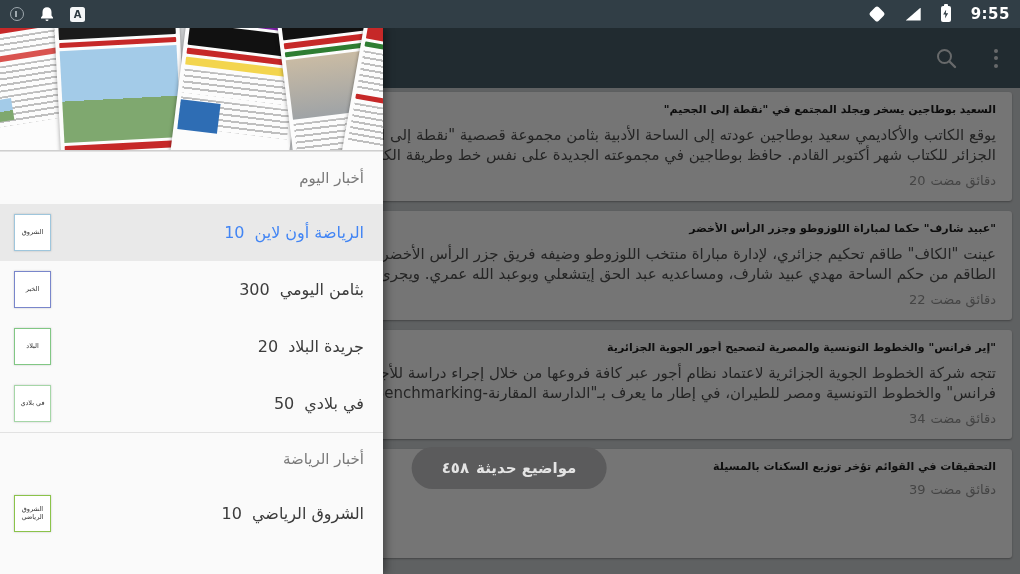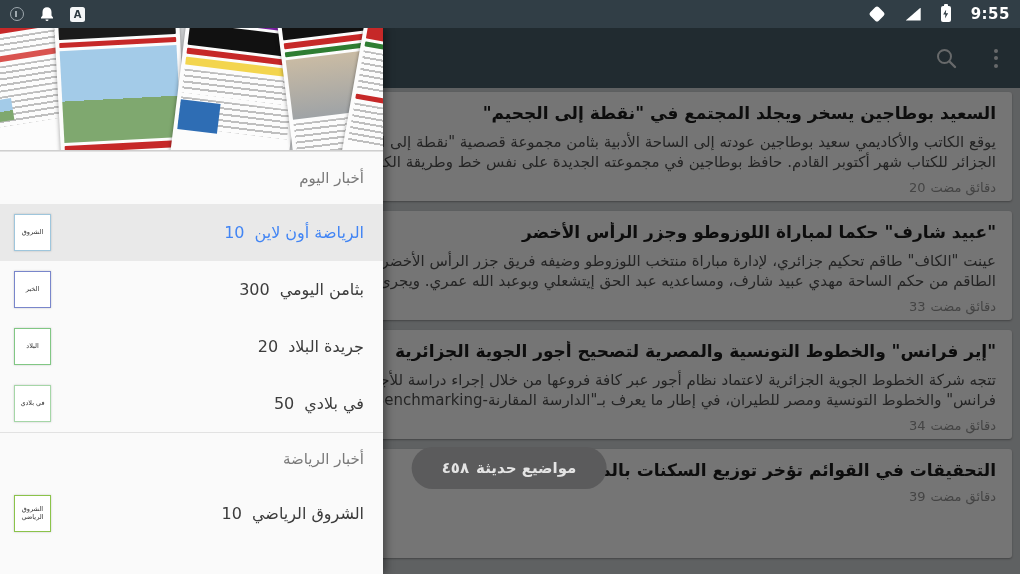--- a/index.html
+++ b/index.html
@@ -26,21 +26,21 @@
   
   .toolbar{position:absolute;top:28px;left:0;right:0;height:60px;background:#455A64;
     display:flex;align-items:center;justify-content:flex-end;gap:36px;padding:0 22px;z-index:1;box-sizing:border-box;}
   .dots{display:flex;flex-direction:column;gap:3.5px;}
   .dots i{width:4px;height:4px;border-radius:50%;background:#D7DBDD;}
   
   .content{position:absolute;top:88px;left:0;right:0;bottom:0;background:#C7CACC;
     padding:4px 8px;display:flex;flex-direction:column;gap:10px;box-sizing:border-box;z-index:1;}
   .card{background:#F4F4F4;border-radius:3px;box-shadow:0 1px 2px rgba(0,0,0,.3);
     direction:rtl;text-align:right;padding:9px 16px 8px 8px;height:109px;box-sizing:border-box;flex:0 0 auto;overflow:hidden;}
-  .card-title{font-size:17px;font-weight:bold;color:#1C1C1C;white-space:nowrap;overflow:hidden;margin:2px 0 9px;}
+  .card-title{font-size:11px;font-weight:bold;color:#1C1C1C;white-space:nowrap;overflow:hidden;margin:2px 0 9px;}
   .card-line{font-size:15px;color:#4D4D4D;line-height:20px;white-space:nowrap;overflow:hidden;}
   .card-time{font-size:13px;color:#8F8F8F;margin-top:8px;display:flex;gap:5px;direction:rtl;}
   
   .scrim{position:absolute;top:28px;left:0;right:0;bottom:0;background:rgba(0,0,0,.52);z-index:10;}
   .toast{position:absolute;top:447px;left:509px;transform:translateX(-50%);background:#5B5B5C;
     border-radius:23px;padding:12px 30px;z-index:20;color:#E4E4E4;font-size:15px;font-weight:bold;
     display:flex;gap:7px;direction:rtl;white-space:nowrap;}
   
   .drawer{position:absolute;top:28px;left:0;bottom:0;width:383px;background:#FAFAFA;z-index:30;
     box-shadow:3px 0 8px rgba(0,0,0,.4);display:flex;flex-direction:column;}
@@ -103,21 +103,21 @@
       <span>دقائق مضت</span>
         <span>20</span>
     </div>
   </div>
   <div class="card">
     <div class="card-title">"عبيد شارف" حكما لمباراة اللوزوطو وجزر الرأس الأخضر</div>
     <div class="card-line">عينت "الكاف" طاقم تحكيم جزائري، لإدارة مباراة منتخب اللوزوطو وضيفه فريق جزر الرأس الأخضر، ضمن إط</div>
     <div class="card-line">الطاقم من حكم الساحة مهدي عبيد شارف، ومساعديه عبد الحق إيتشعلي وبوعبد الله عمري. ويجرى هذا اللقاء</div>
     <div class="card-time">
       <span>دقائق مضت</span>
-        <span>33</span>
+        <span>22</span>
     </div>
   </div>
   <div class="card">
     <div class="card-title">"إير فرانس" والخطوط التونسية والمصرية لتصحيح أجور الجوية الجزائرية</div>
     <div class="card-line">تتجه شركة الخطوط الجوية الجزائرية لاعتماد نظام أجور عبر كافة فروعها من خلال إجراء دراسة للأجور لديها</div>
     <div class="card-line">فرانس" والخطوط التونسية ومصر للطيران، في إطار ما يعرف بـ"الدارسة المقارنة-Benchmarking" الذي أقرت</div>
     <div class="card-time">
       <span>دقائق مضت</span>
         <span>34</span>
     </div>

